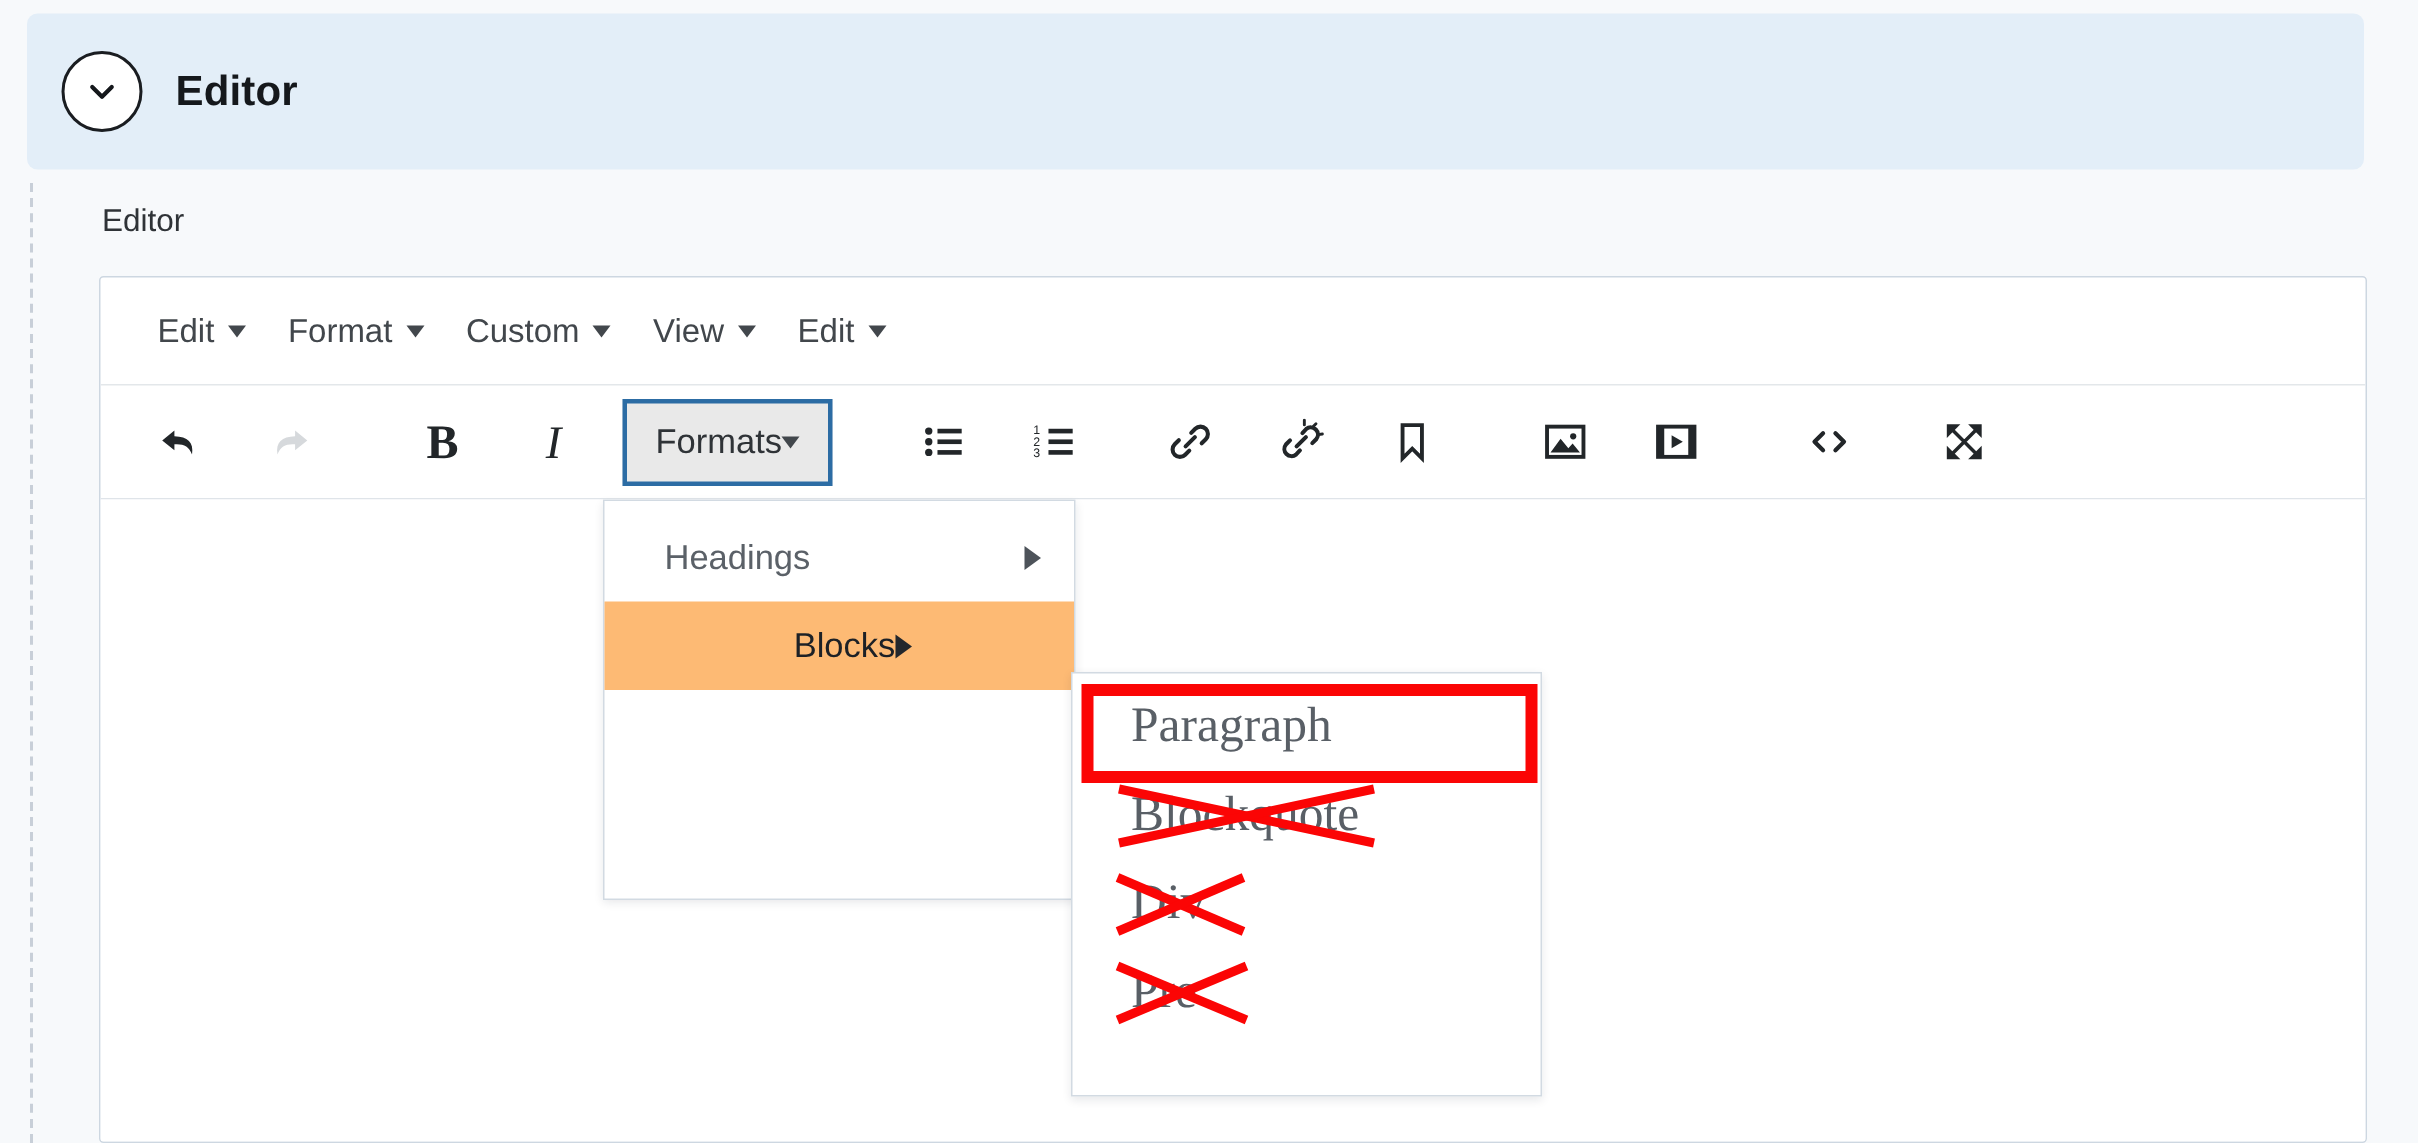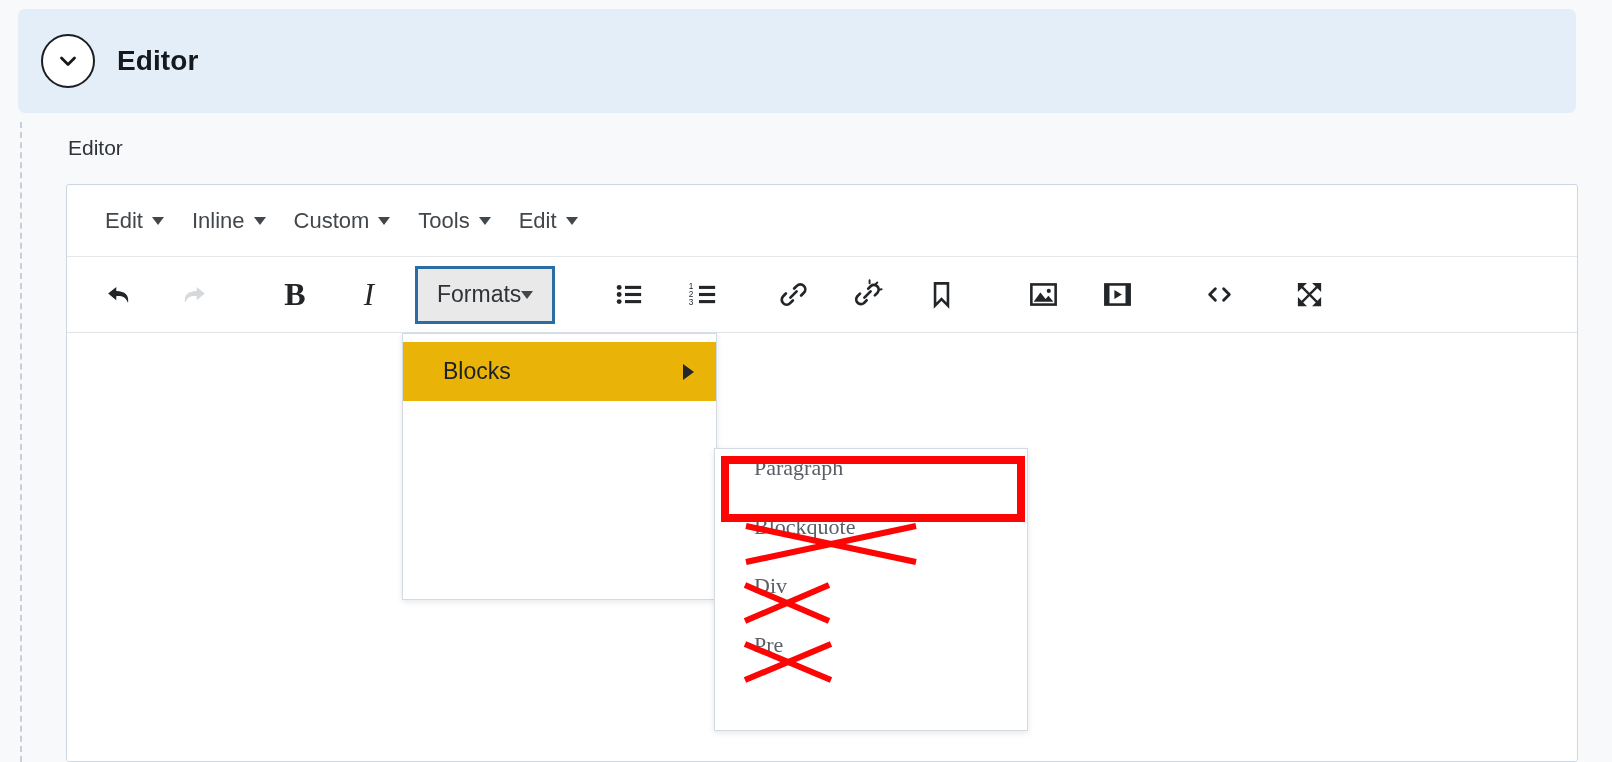--- a/index.html
+++ b/index.html
@@ -177,22 +177,23 @@
   .dd-item {
     height: 59px;
     display: flex;
     align-items: center;
     padding: 0 22px 0 40px;
     font-size: 23px;
     color: #5b6168;
     justify-content: space-between;
   }
   .dd-item.active {
-    background: #eab308;
+    background: #fdba74;
     color: #1d2126;
+    justify-content: center;
   }
   .caret-right {
     width: 0; height: 0;
     border-top: 8px solid transparent;
     border-bottom: 8px solid transparent;
     border-left: 11px solid #4d535a;
     display: block;
   }
   .dd-item.active .caret-right { border-left-color: #23272c; }
 
@@ -205,23 +206,24 @@
     height: 283px;
     background: #ffffff;
     border: 1px solid #d2dae2;
     box-sizing: border-box;
     padding-top: 6px;
     box-shadow: 0 2px 6px rgba(20,30,45,0.10);
   }
   .sm-item {
     height: 59px;
     display: flex;
+    align-items: center;
     padding-left: 39px;
     font-family: "Liberation Serif", serif;
-    font-size: 22px;
+    font-size: 33px;
     color: #595f66;
     position: relative;
   }
   .sm-item .strike-x {
     position: absolute;
     left: 26px;
     top: 50%;
     transform: translateY(-50%);
     pointer-events: none;
   }
@@ -255,29 +257,29 @@
 <div class="field-label">Editor</div>
 
 <div class="editor-shell">
 
   <div class="menubar">
     <div class="menu-item">
       <span>Edit</span>
       <span class="caret-down"></span>
     </div>
     <div class="menu-item">
-      <span>Inline</span>
+      <span>Format</span>
       <span class="caret-down"></span>
     </div>
     <div class="menu-item">
       <span>Custom</span>
       <span class="caret-down"></span>
     </div>
     <div class="menu-item">
-      <span>Tools</span>
+      <span>View</span>
       <span class="caret-down"></span>
     </div>
     <div class="menu-item">
       <span>Edit</span>
       <span class="caret-down"></span>
     </div>
   </div>
 
   <div class="toolbar">
 
@@ -406,20 +408,24 @@
         <path d="M4.4 4.4 L19.6 19.6 M19.6 4.4 L4.4 19.6" stroke="currentColor" stroke-width="1.8"></path>
       </svg>
     </div>
 
   </div>
 
   <div class="editor-content"></div>
 </div>
 
 <div class="dropdown">
+  <div class="dd-item">
+    <span>Headings</span>
+    <span class="caret-right"></span>
+  </div>
   <div class="dd-item active">
     <span>Blocks</span>
     <span class="caret-right"></span>
   </div>
 </div>
 
 <div class="submenu">
   <div class="sm-item">
     <span>Paragraph</span>
   </div>

